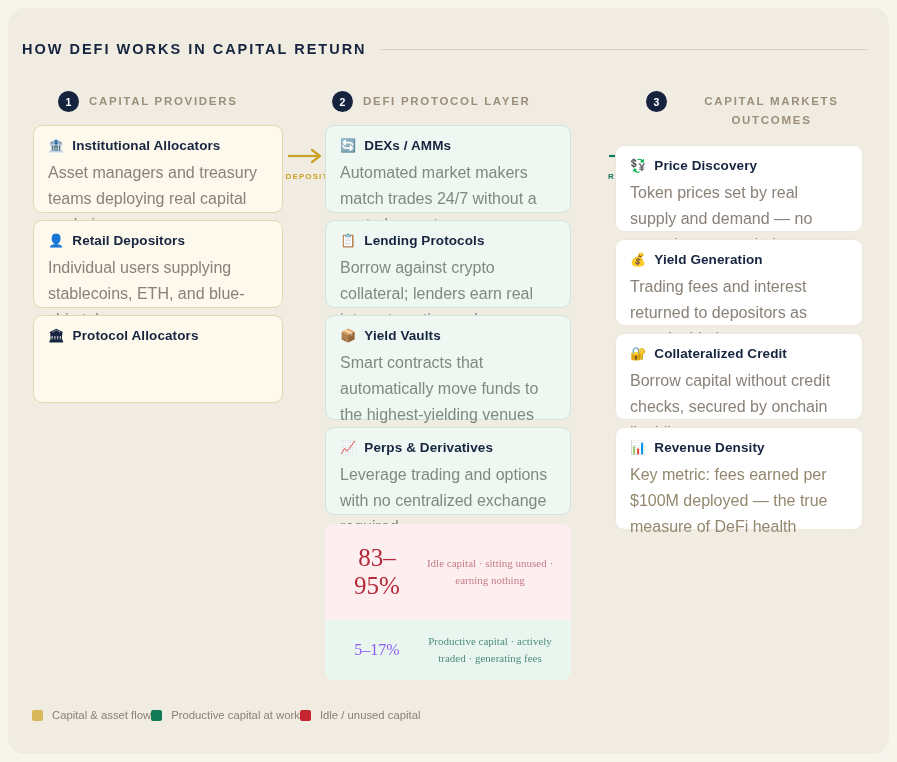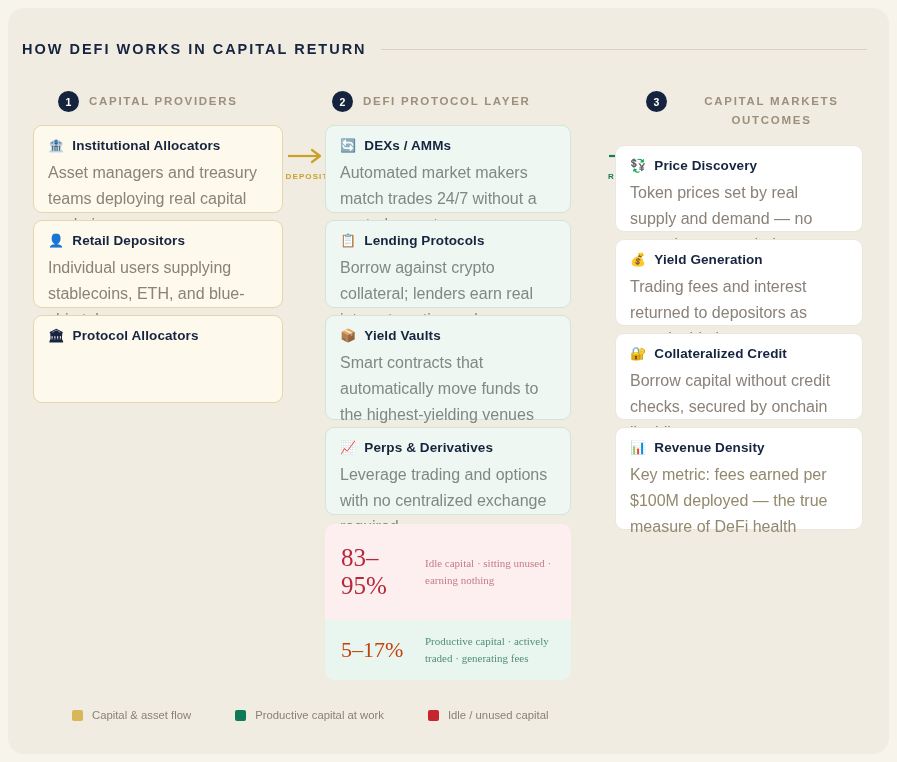--- a/index.html
+++ b/index.html
@@ -170,20 +170,21 @@
   .conn-deposit .conn-label { color: #c9a227; }
   .conn-return  .conn-label { color: #15795c; }
 
   
   .stats {
     position: absolute;
     left: 325px; top: 524px;
     width: 246px; height: 156px;
     border-radius: 9px;
     overflow: hidden;
+    text-align: center;
   }
   .stat-row {
     display: flex;
     align-items: center;
     gap: 12px;
     padding: 0 16px;
   }
   .stat-row.idle {
     height: 96px;
     background: #fdeef0;
@@ -193,38 +194,36 @@
     background: #e9f5ef;
   }
   .stat-value {
     font-family: "Liberation Serif", serif;
     font-size: 25px;
     line-height: 1.12;
     flex: 0 0 auto;
     width: 72px;
   }
   .stat-row.idle .stat-value { color: #b52a3a; }
-  .stat-row.productive .stat-value { color: #c2410c; font-size: 22px; }
+  .stat-row.productive .stat-value { color: #8b5cf6; font-size: 16px; }
   .stat-label {
     font-size: 11px;
     line-height: 1.55;
     font-family: Liberation Serif, serif;
   }
   .stat-row.idle .stat-label { color: #c47d87; }
   .stat-row.productive .stat-label { color: #4f8f79; }
 
   
   .legend {
     position: absolute;
     left: 32px;
     top: 709px;
     display: flex;
     align-items: center;
-    gap: 44px;
-    margin-left: 40px;
   }
   .legend-item {
     display: flex;
     align-items: center;
     gap: 9px;
   }
   .legend-swatch {
     width: 11px; height: 11px;
     border-radius: 2px;
   }

